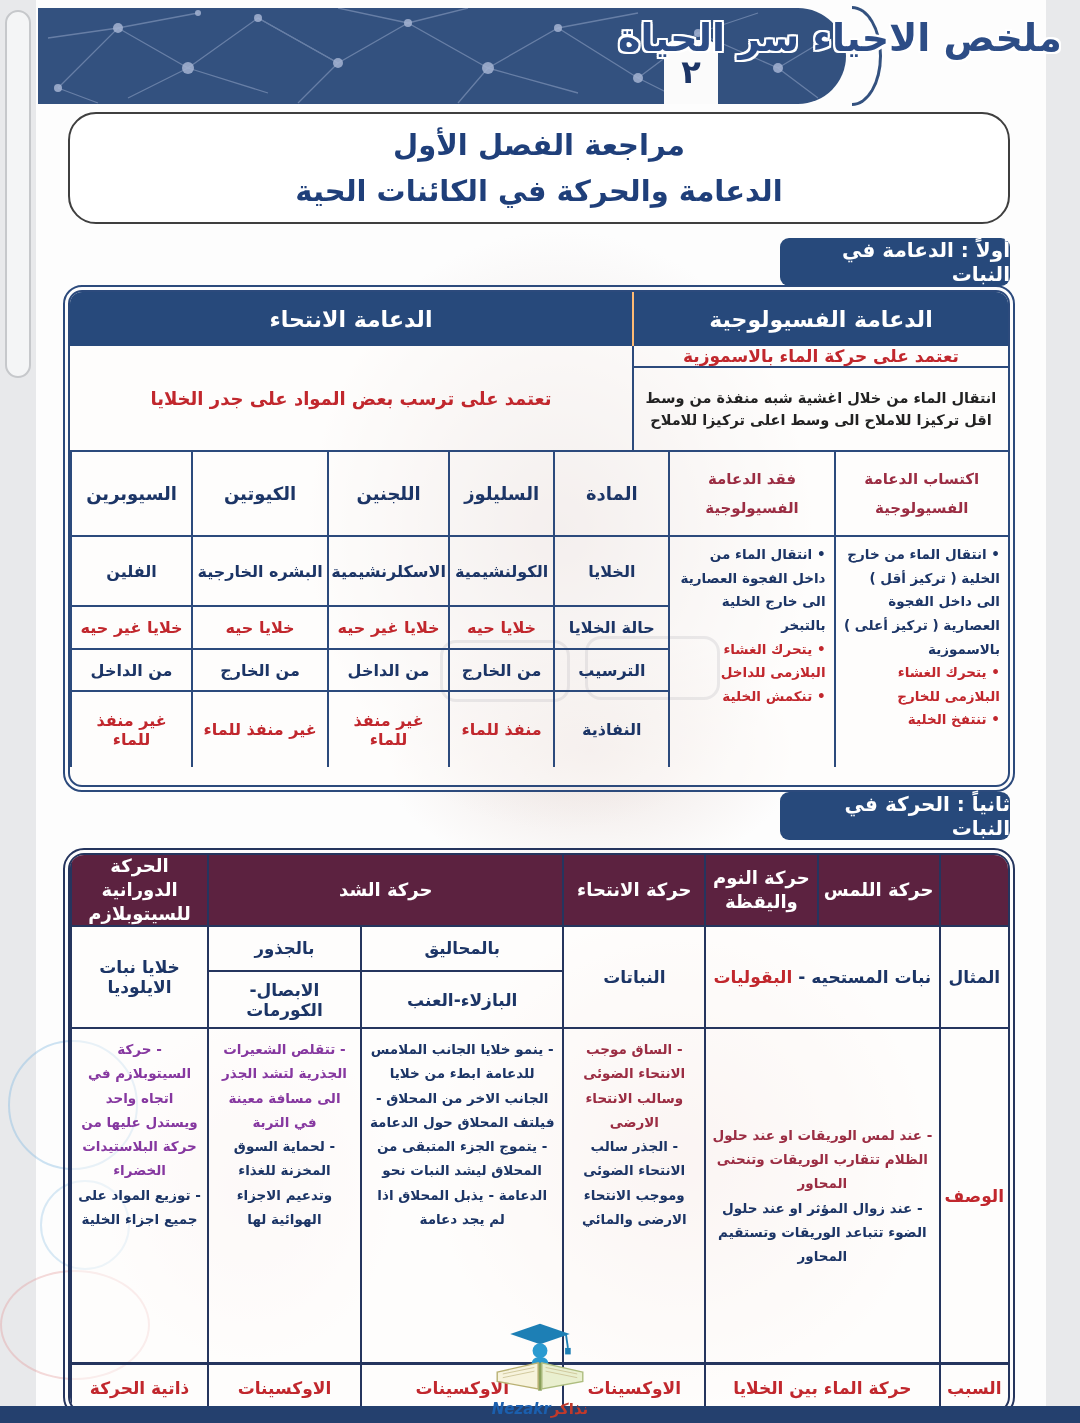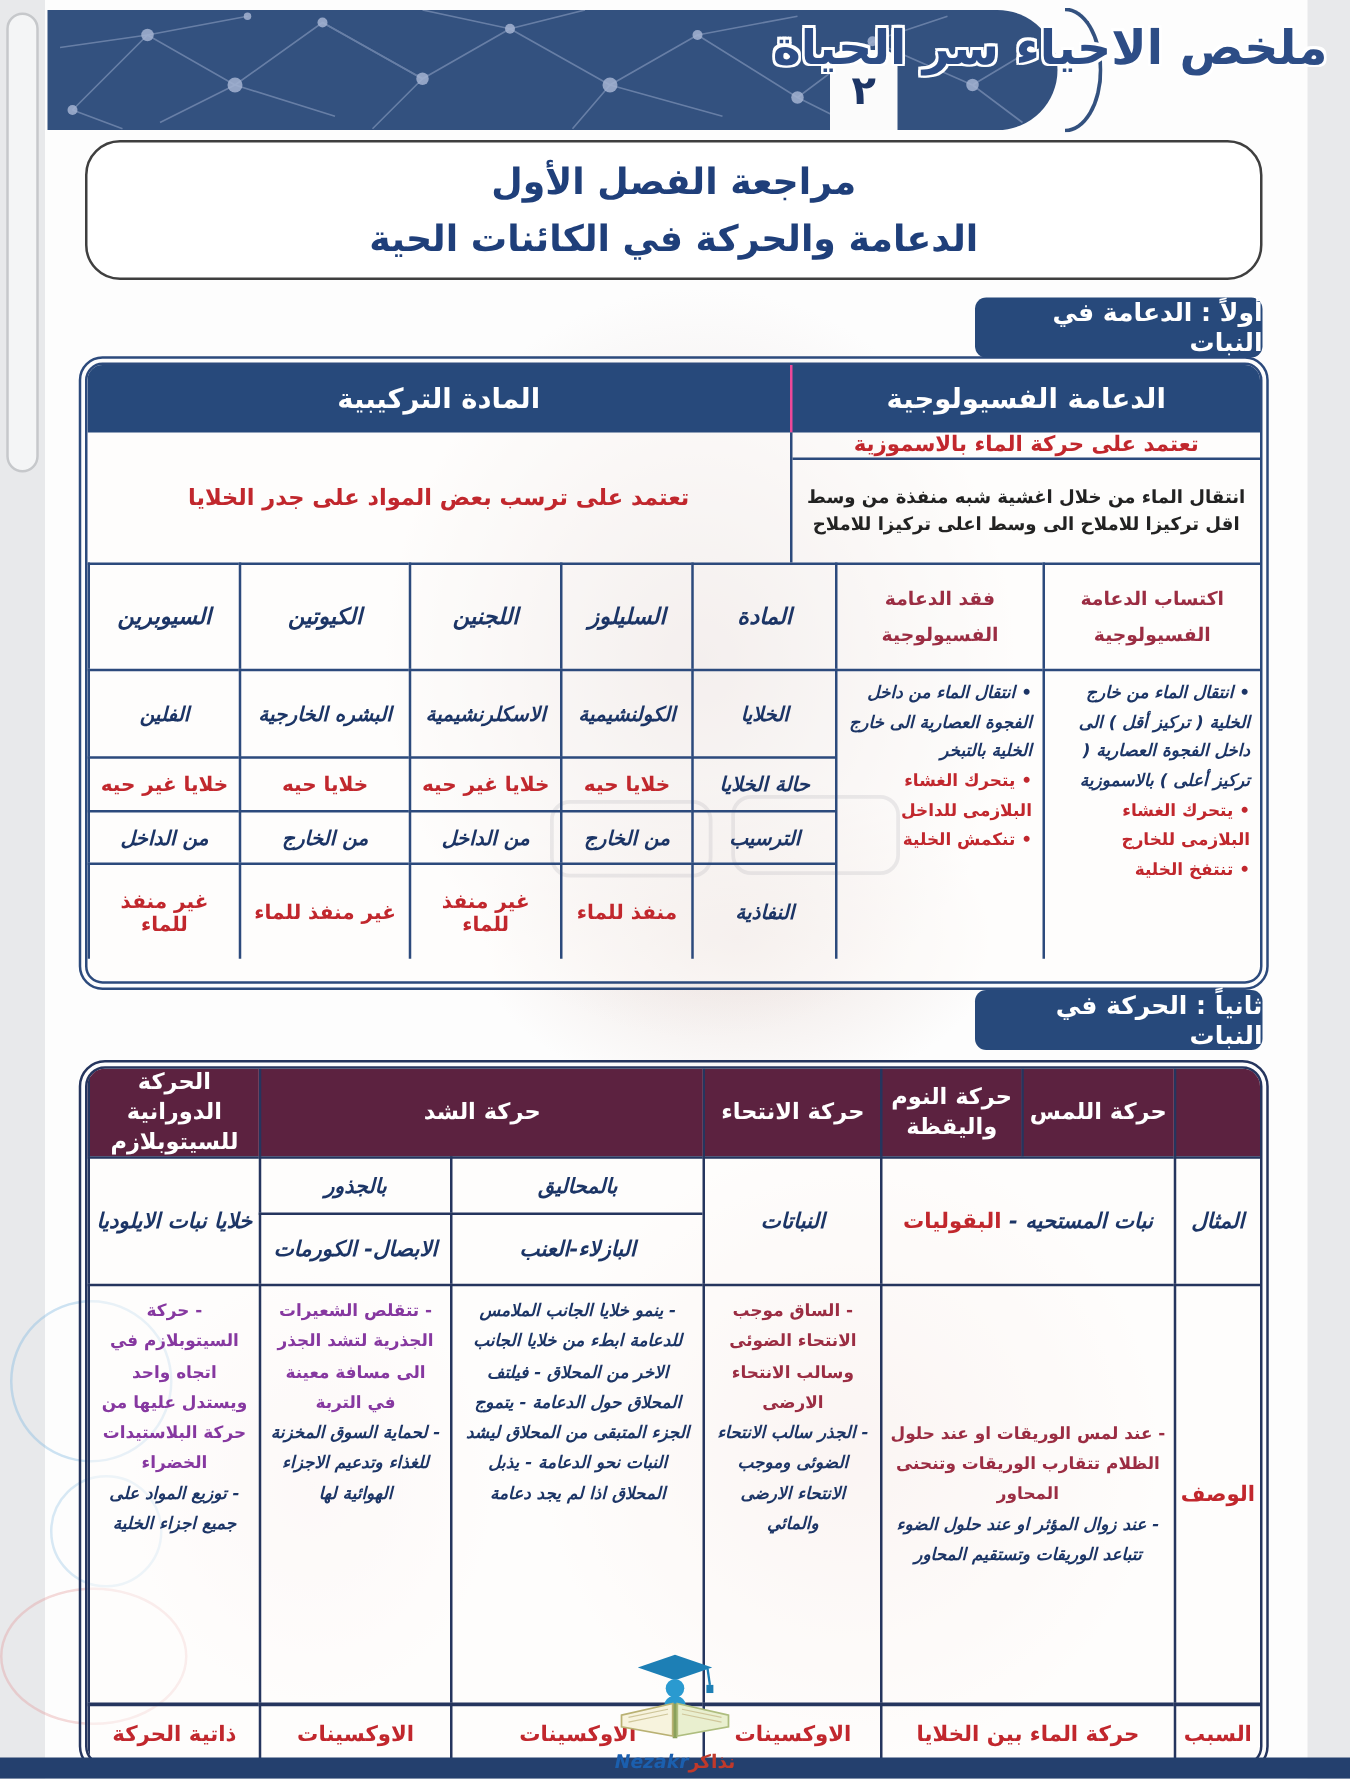--- a/index.html
+++ b/index.html
@@ -53,40 +53,40 @@
   .badge{position:absolute; left:780px; width:230px; height:48px; background:var(--navyhdr);
     border-radius:9px; z-index:3; color:#fff; font-size:20px; direction:rtl;
     display:flex; align-items:center; justify-content:center;}
   .badge1{top:238px;} .badge2{top:792px;}
   
   .t1{position:absolute; left:68px; top:290px; width:942px; height:497px; z-index:2;
     border:2px solid var(--line1); outline:2px solid var(--line1); outline-offset:3px;
     border-radius:14px; overflow:hidden; background:rgba(255,253,251,.55); direction:rtl;}
   .t1-head{display:flex; height:54px; background:var(--navyhdr); color:#fff; font-size:22px;}
   .t1-head>div{display:flex; align-items:center; justify-content:center;}
-  .t1-head .phys-h{width:40.1%; border-left:2px solid #ec4899;}
+  .t1-head .phys-h{width:40.1%; border-left:2px solid #fdba74;}
   .t1-head .struct-h{flex:1;}
   .t1-intro{display:flex; height:104px;}
   .t1-intro .phys{width:40.1%; border-left:2px solid var(--line1); display:flex; flex-direction:column;}
   .t1-intro .phys .r1{height:64px; border-bottom:2px solid var(--line1); display:flex;
     align-items:center; justify-content:center; color:var(--red); font-size:17px;}
   .t1-intro .phys .r2{flex:1; display:flex; align-items:center; justify-content:center;
     color:#222; font-size:14.5px; line-height:1.5; text-align:center; padding:20px 8px;}
   .t1-intro .struct{flex:1; display:flex; align-items:center; justify-content:center;
     color:var(--red); font-size:18px;}
   .t1-grid{display:grid; height:317px; font-size:16px;
     grid-template-columns:18.6% 17.6% 12.3% 11.2% 12.9% 14.5% 12.9%;
     grid-template-rows:85px 70px 43px 42px 1fr;}
   .t1-grid>div{border-left:2px solid var(--line1); border-top:2px solid var(--line1);
     display:flex; align-items:center; justify-content:center; text-align:center; padding:2px 4px;}
   .t1-grid .tall{grid-row:2/6; flex-direction:column; align-items:stretch; justify-content:flex-start;
     padding:6px 8px; text-align:right;}
   .bullet{font-size:13.5px; line-height:1.75;}
   .bullet::before{content:"• ";}
-  .navy{color:var(--navy);font-style:italic;} .red{color:var(--red);} .maroon{color:var(--maroon);} .purple{color:var(--purple);}
+  .navy{color:var(--navy);} .red{color:var(--red);} .maroon{color:var(--maroon);} .purple{color:var(--purple);}
   .hcell{font-size:18px;}
   .h2l{font-size:15px; line-height:1.9;}
   
   .t2{position:absolute; left:68px; top:853px; width:942px; height:560px; z-index:2;
     border:2px solid var(--line2); outline:2px solid var(--line2); outline-offset:3px;
     border-radius:16px; overflow:hidden; background:rgba(255,253,252,.55); direction:rtl;
     display:grid;
     grid-template-columns:7.4% 13% 12% 15.1% 21.6% 16.3% 14.6%;
     grid-template-rows:70px 45px 57px 1fr 49px;}
   .t2>div{border-left:2px solid var(--line2); border-top:2px solid var(--line2);
@@ -151,21 +151,21 @@
 <div class="review-box">
   <div>مراجعة الفصل الأول</div>
   <div>الدعامة والحركة في الكائنات الحية</div>
 </div>
 
 <div class="badge badge1">أولاً : الدعامة في النبات</div>
 
 <div class="t1">
   <div class="t1-head">
     <div class="phys-h">الدعامة الفسيولوجية</div>
-    <div class="struct-h">المادة التركيبية</div>
+    <div class="struct-h">الدعامة الانتحاء</div>
   </div>
   <div class="t1-intro">
     <div class="phys">
       <div class="r1">تعتمد على حركة الماء بالاسموزية</div>
       <div class="r2">انتقال الماء من خلال اغشية شبه منفذة من وسط اقل تركيزا للاملاح الى وسط اعلى تركيزا للاملاح</div>
     </div>
     <div class="struct">تعتمد على ترسب بعض المواد على جدر الخلايا</div>
   </div>
   <div class="t1-grid">
 

